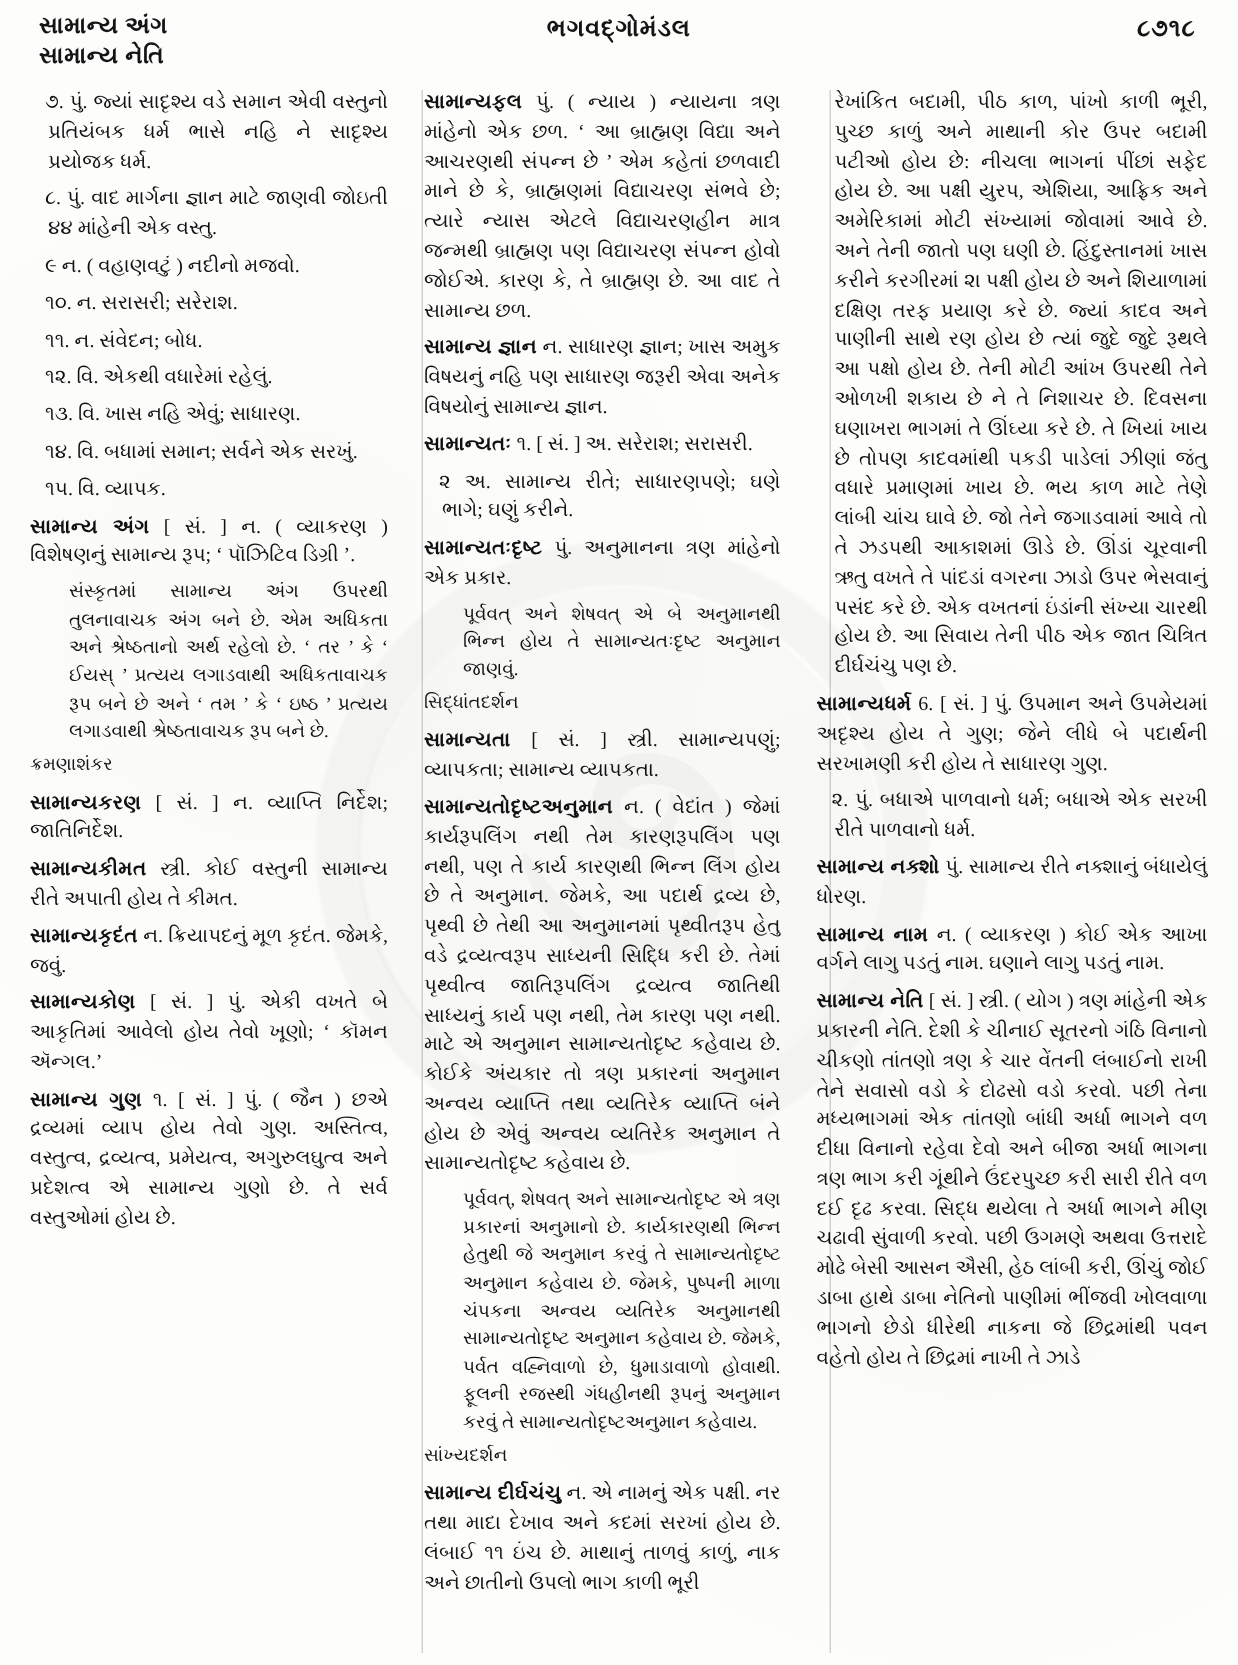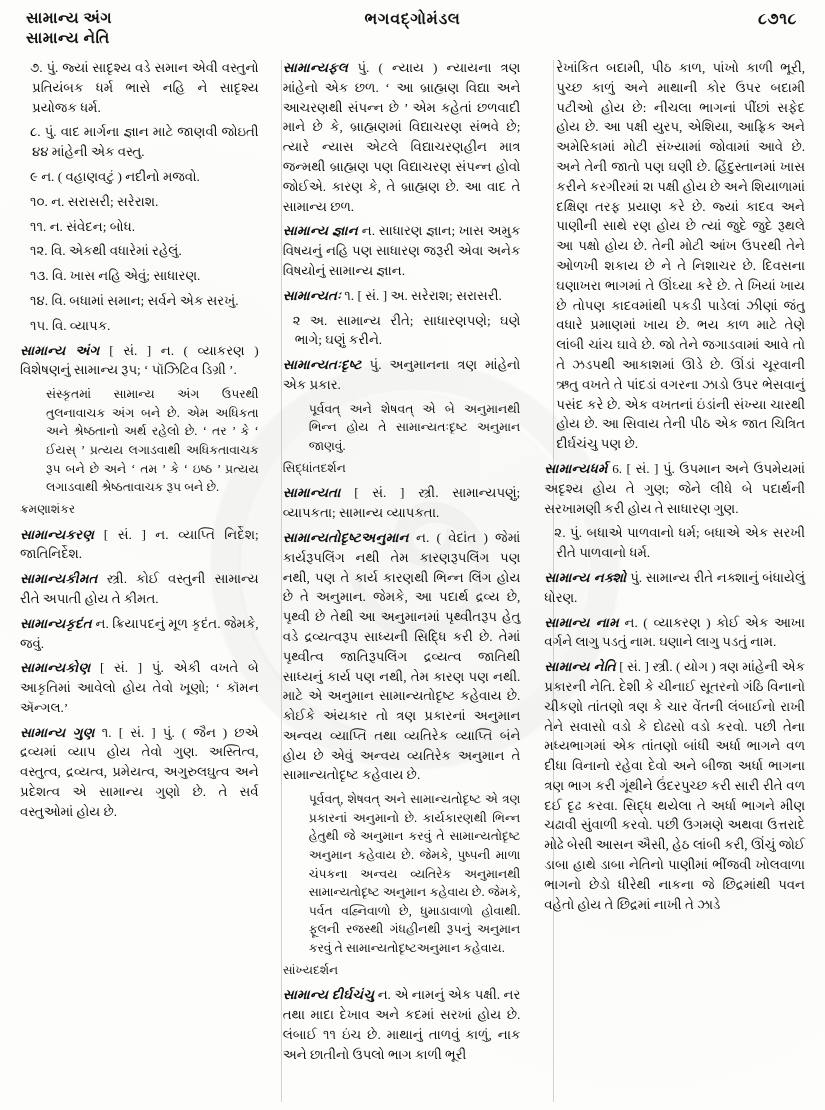--- a/index.html
+++ b/index.html
@@ -143,21 +143,20 @@
     padding-left: 12px;
   }
   .entry.quote {
     padding-left: 26px;
     font-size: 12.4px;
     line-height: 18.6px;
   }
   .hw {
     font-weight: bold;
     letter-spacing: 0.3px;
-    font-style: italic;
   }
   .cite {
     display: block;
     text-align: left;
     font-size: 12.2px;
     padding-right: 4px;
     margin-top: -2px;
     margin-bottom: 5px;
   }
 

